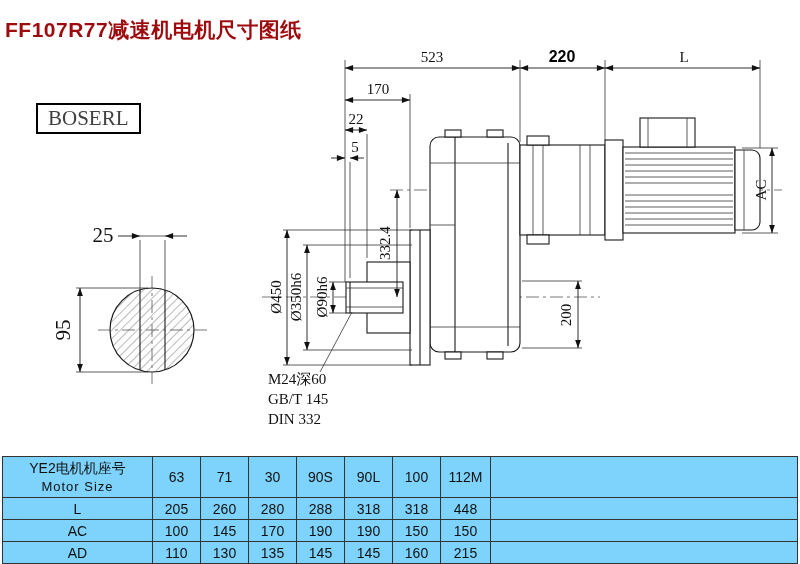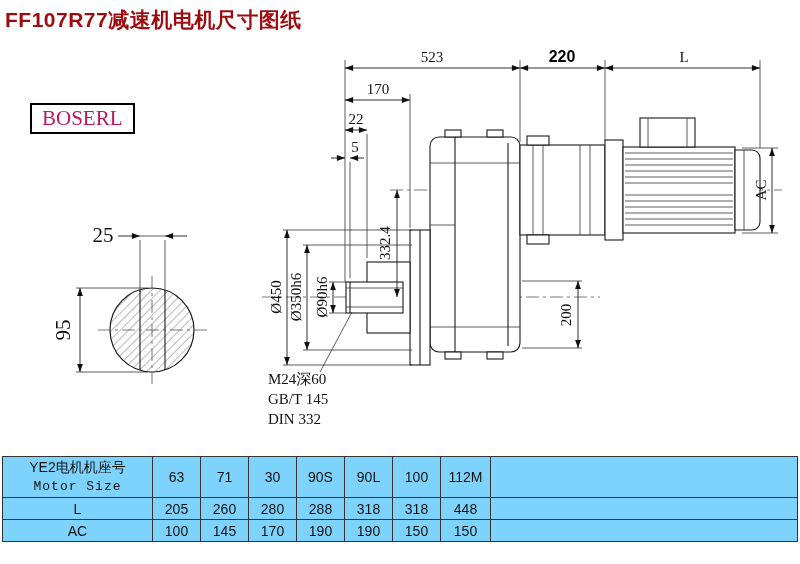--- a/index.html
+++ b/index.html
@@ -1,36 +1,36 @@
 <!DOCTYPE html>
 <html><head>
 <meta charset="utf-8">
 <style>
   html,body{margin:0;padding:0;background:#fff;}
   .page{position:relative;width:800px;height:564px;background:#fff;overflow:hidden;
         font-family:"Liberation Sans",sans-serif;}
-  .title{position:absolute;top:6px;left:5px;font-size:21px;font-weight:bold;color:#9e0b0f;
+  .title{position:absolute;top:16px;left:5px;font-size:21px;font-weight:bold;color:#9e0b0f;
          letter-spacing:0.5px;}
-  .logo{position:absolute;top:103px;left:30px;border:2px solid #000;padding:1px 10px;
-        font-family:"Liberation Serif",serif;font-size:21px;color:#be185d;background:#fff;}
+  .logo{position:absolute;top:103px;left:36px;border:2px solid #000;padding:1px 10px;
+        font-family:"Liberation Serif",serif;font-size:21px;color:#404040;background:#fff;}
   svg.drawing{position:absolute;left:0;top:0;}
   .ln{stroke:#1a1a1a;stroke-width:1.1;fill:none;}
   .fw{stroke:#1a1a1a;stroke-width:1.1;fill:#fff;}
   .thin{stroke:#333;stroke-width:0.8;fill:none;}
   .dim{stroke:#1a1a1a;stroke-width:0.9;fill:none;}
   .cl{stroke:#555;stroke-width:0.8;fill:none;stroke-dasharray:13 4 3 4;}
   text.d{font-family:"Liberation Serif",serif;font-size:15px;fill:#111;}
   text.b{font-family:"Liberation Sans",sans-serif;font-size:16px;font-weight:bold;fill:#000;}
   text.big{font-family:"Liberation Serif",serif;font-size:21px;fill:#111;}
   table.spec{position:absolute;left:2px;top:456px;width:796px;border-collapse:collapse;
              table-layout:fixed;background:#7dd3fc;}
   table.spec td{border:1px solid #333;text-align:center;font-size:14px;color:#111;
                 padding:0;height:21px;overflow:hidden;}
   table.spec tr.hdr td{height:40px;line-height:18px;}
-  .ms{letter-spacing:1px;font-family:Liberation Mono, monospace;font-size:13px;}
+  .ms{letter-spacing:1px;font-family:Liberation Sans, sans-serif;font-size:13px;}
 </style>
 </head>
 <body>
 
 <div class="page">
 
   <div class="title">FF107R77减速机电机尺寸图纸</div>
   <div class="logo">BOSERL</div>
 
   <svg class="drawing" width="800" height="564" viewBox="0 0 800 564">
@@ -241,16 +241,27 @@
       <td>AC</td>
       <td>100</td>
       <td>145</td>
       <td>170</td>
       <td>190</td>
       <td>190</td>
       <td>150</td>
       <td>150</td>
       <td></td>
     </tr>
+    <tr>
+      <td>AD</td>
+      <td>110</td>
+      <td>130</td>
+      <td>135</td>
+      <td>145</td>
+      <td>145</td>
+      <td>160</td>
+      <td>215</td>
+      <td></td>
+    </tr>
   </tbody>
     </table>
 
 </div>
 
 </body></html>

